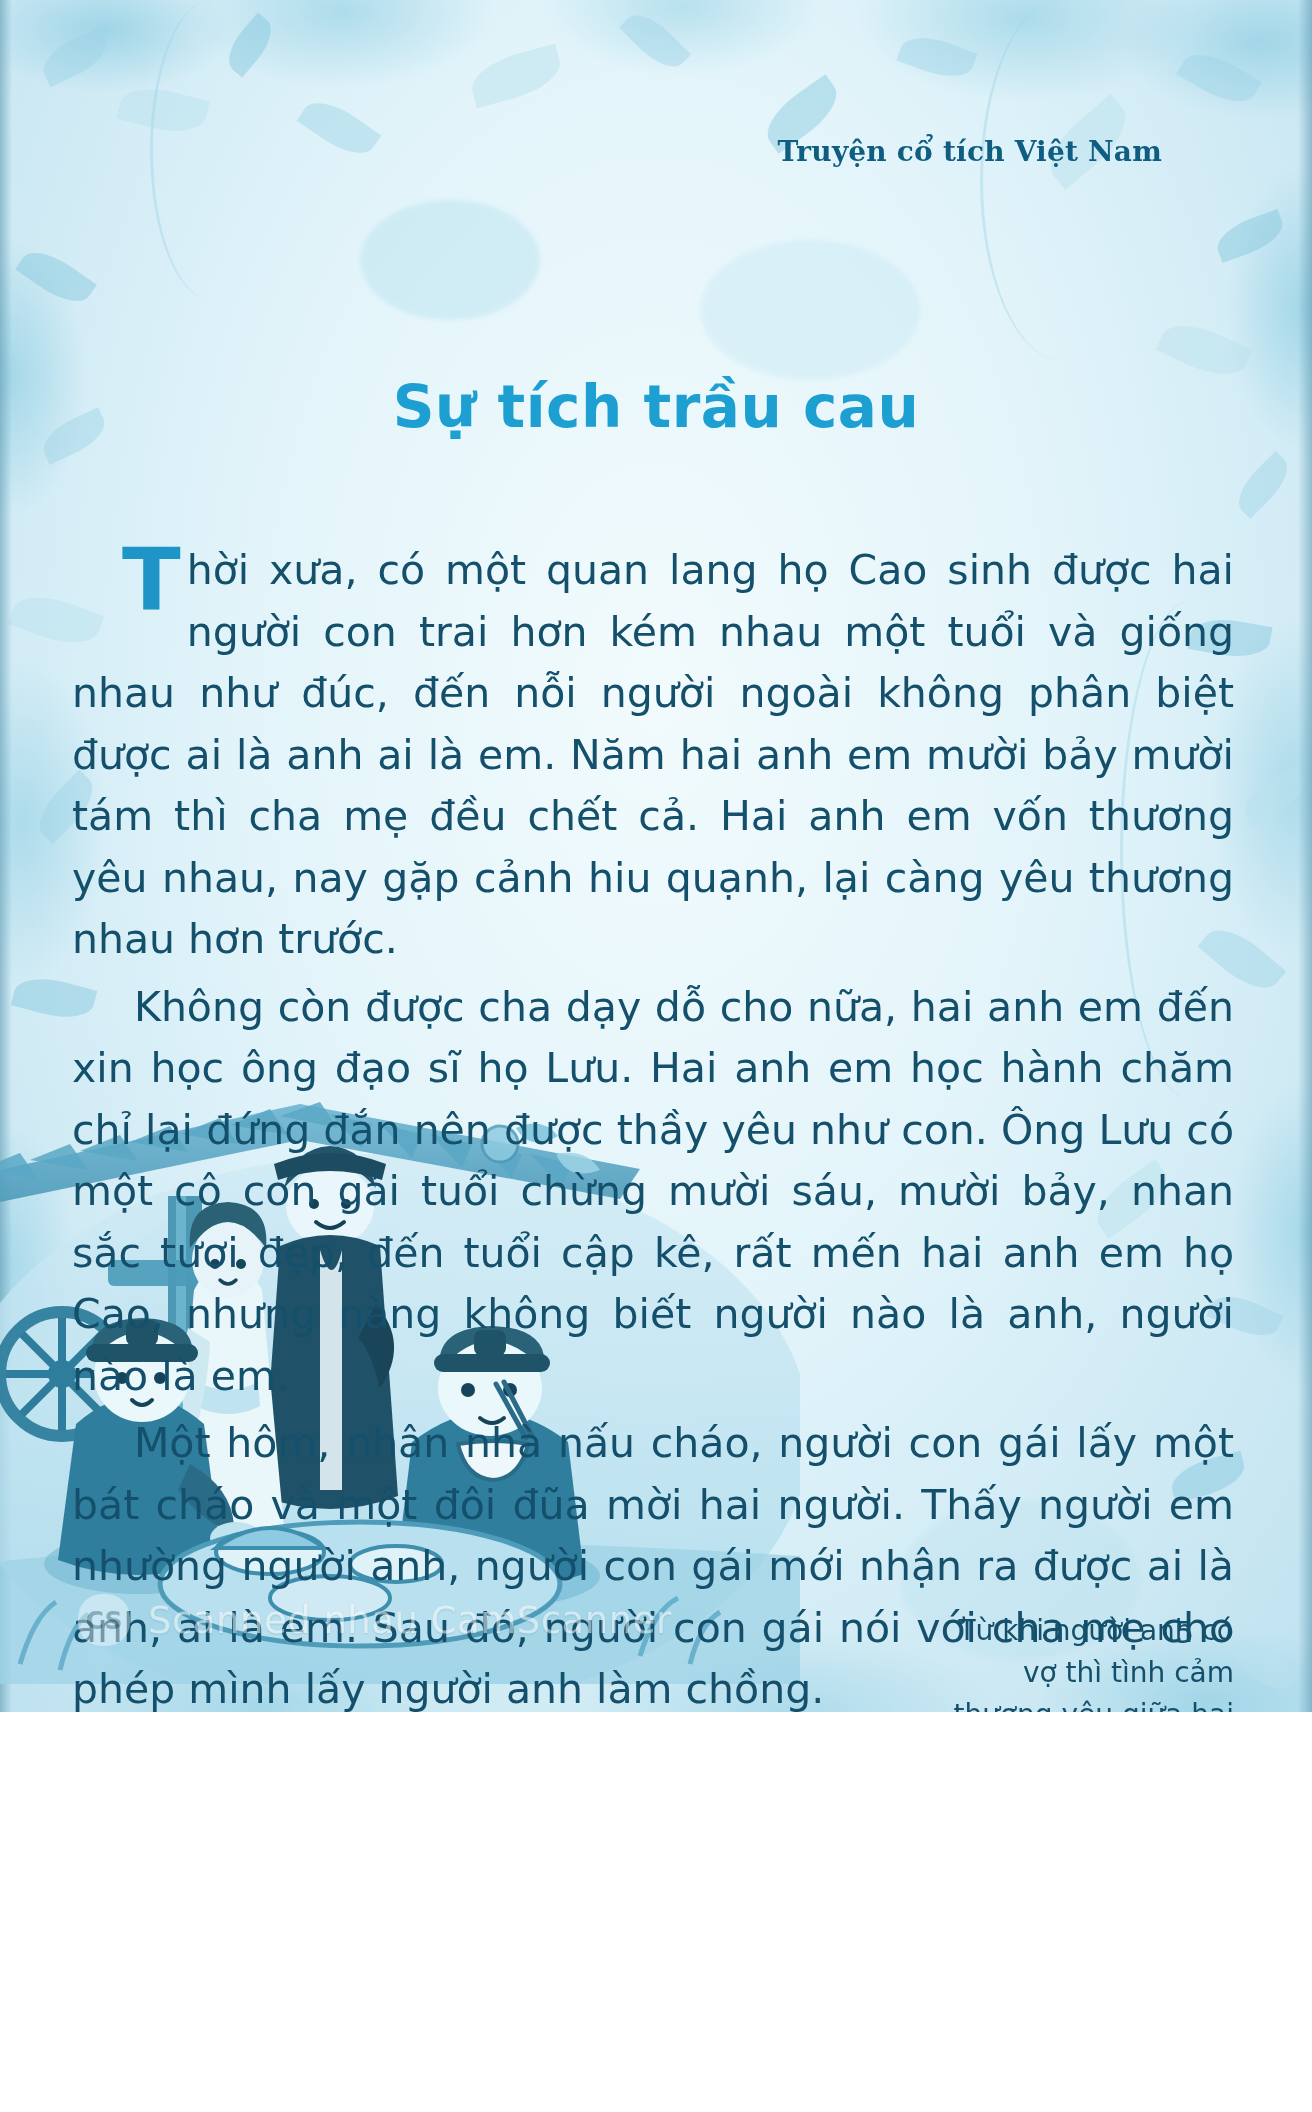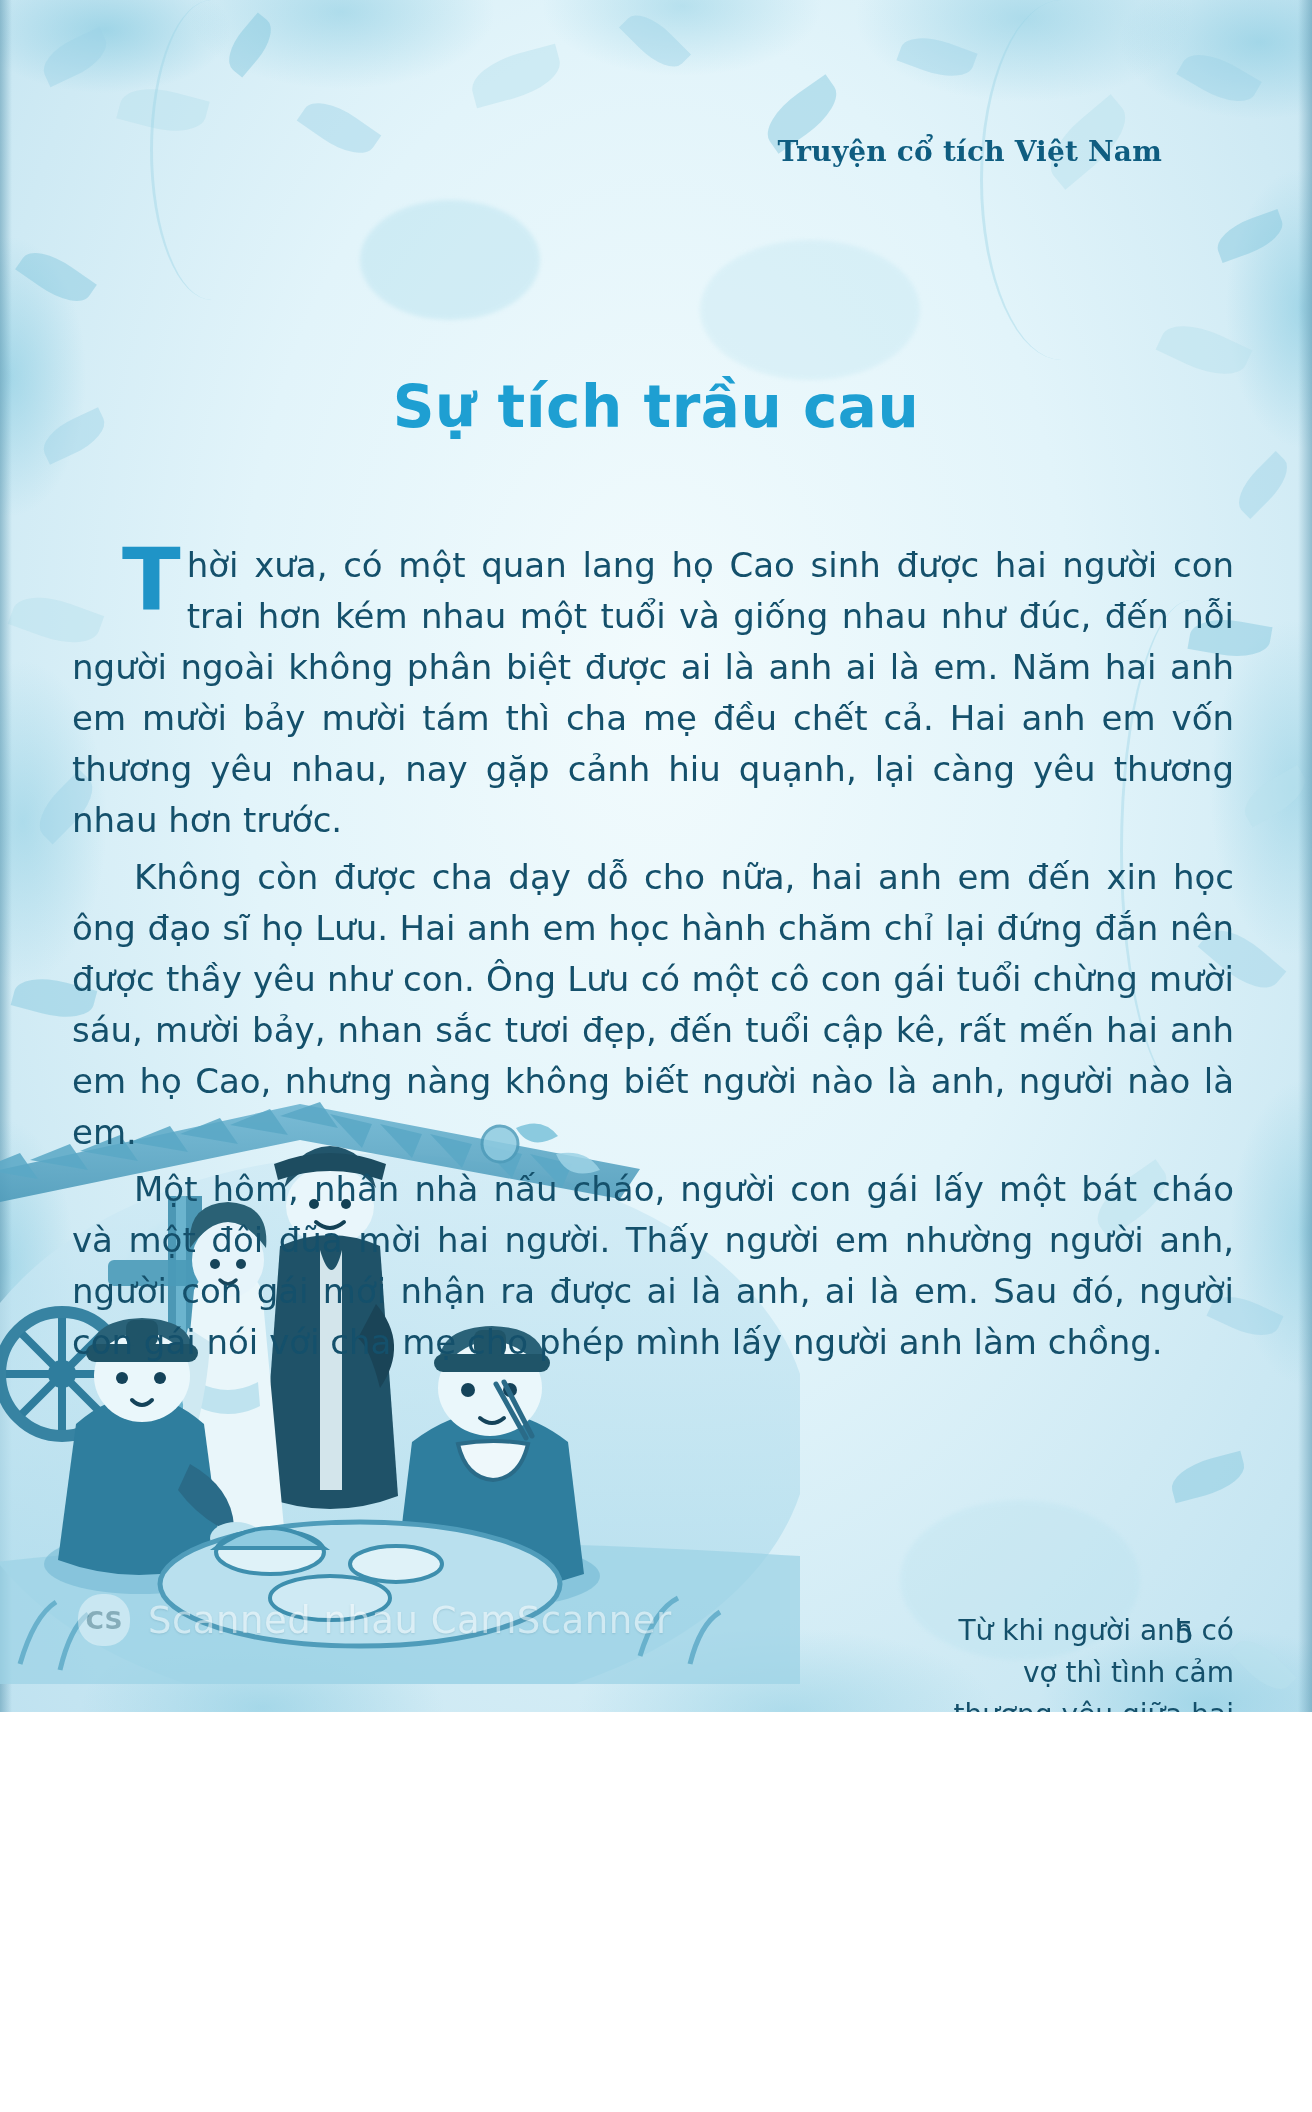--- a/index.html
+++ b/index.html
@@ -119,21 +119,21 @@
     letter-spacing: .5px;
   }
   .body-col {
     position: absolute;
     left: 72px;
     right: 78px;
     top: 540px;
   }
   p.para {
     margin: 0 0 6px 0;
-    font-size: 34px;
+    font-size: 41px;
     line-height: 1.5;
     color: #14506b;
     text-align: justify;
     text-indent: 62px;
   }
   p.para.noindent { text-indent: 0; }
   .dropcap-wrap {
     position: relative;
   }
   .dropcap {

